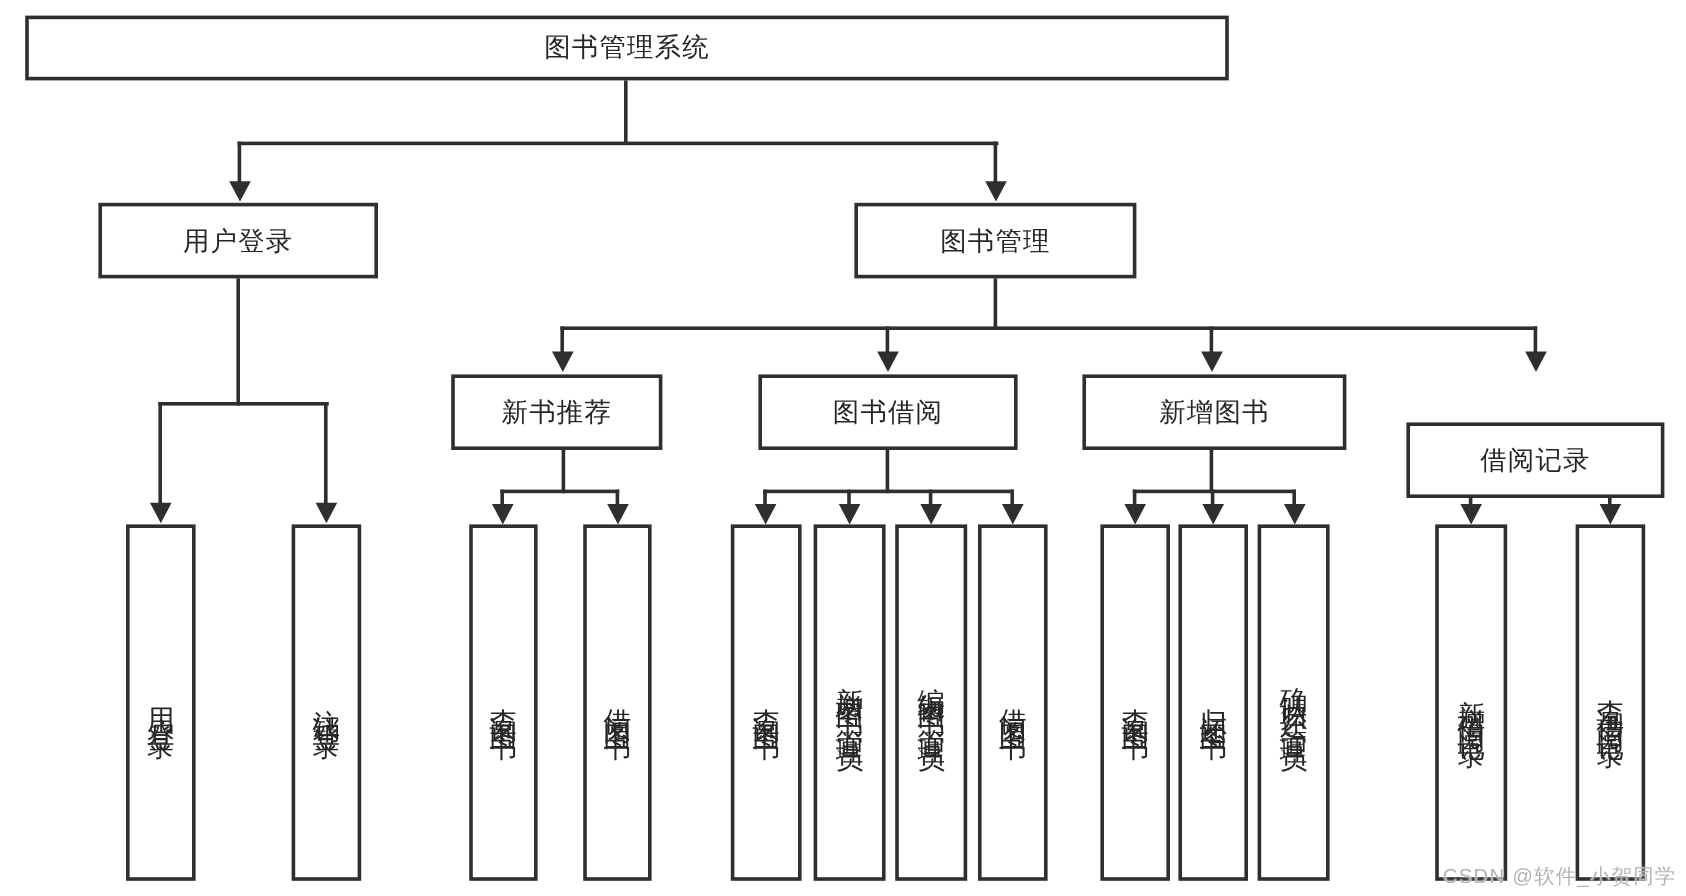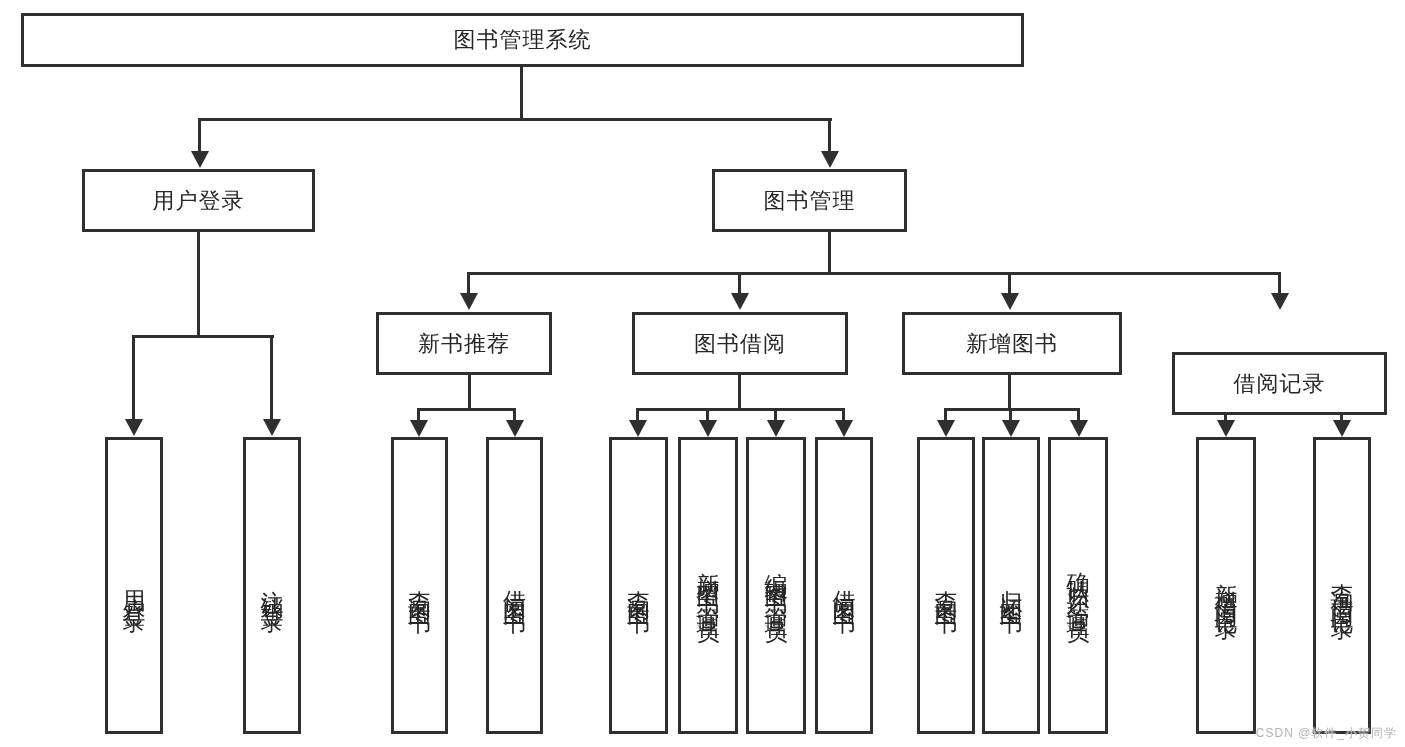--- a/index.html
+++ b/index.html
@@ -57,21 +57,21 @@
     transform: translateX(-50%);
     width: 0; height: 0;
     border-left: 9px solid transparent;
     border-right: 9px solid transparent;
     border-top: 17px solid #2f2f2f;
   }
   .watermark {
     position: absolute;
     right: 8px;
     bottom: 5px;
-    font-size: 12px;
+    font-size: 17px;
     letter-spacing: 1px;
     color: #b3b3b3;
     text-shadow: 0 0 2px #ffffff;
     z-index: 3;
     white-space: nowrap;
   }
 </style>
 </head>
 <body>
 
@@ -82,21 +82,21 @@
   </div>
 
   <div class="vline" style="left:520px; top:66px; height:54px;"></div>
   <div class="hline" style="left:198px; top:118px; width:634px;"></div>
   <div class="arrow" style="left:198px; top:118px; height:34px;"></div>
   <div class="arrow" style="left:828px; top:118px; height:34px;"></div>
 
   <div class="hbox" style="left:82px; top:169px; width:233px; height:63px;">
     <span>用户登录</span>
   </div>
-  <div class="hbox" style="left:712px; top:169px; width:195px; height:63px;">
+  <div class="hbox" style="left:712px; top:169px; width:235px; height:63px;">
     <span>图书管理</span>
   </div>
 
   <div class="vline" style="left:197px; top:231px; height:107px;"></div>
   <div class="hline" style="left:132px; top:335px; width:142px;"></div>
   <div class="arrow" style="left:132px; top:335px; height:85px;"></div>
   <div class="arrow" style="left:270px; top:335px; height:85px;"></div>
 
   <div class="vline" style="left:828px; top:231px; height:44px;"></div>
   <div class="hline" style="left:467px; top:272px; width:814px;"></div>

